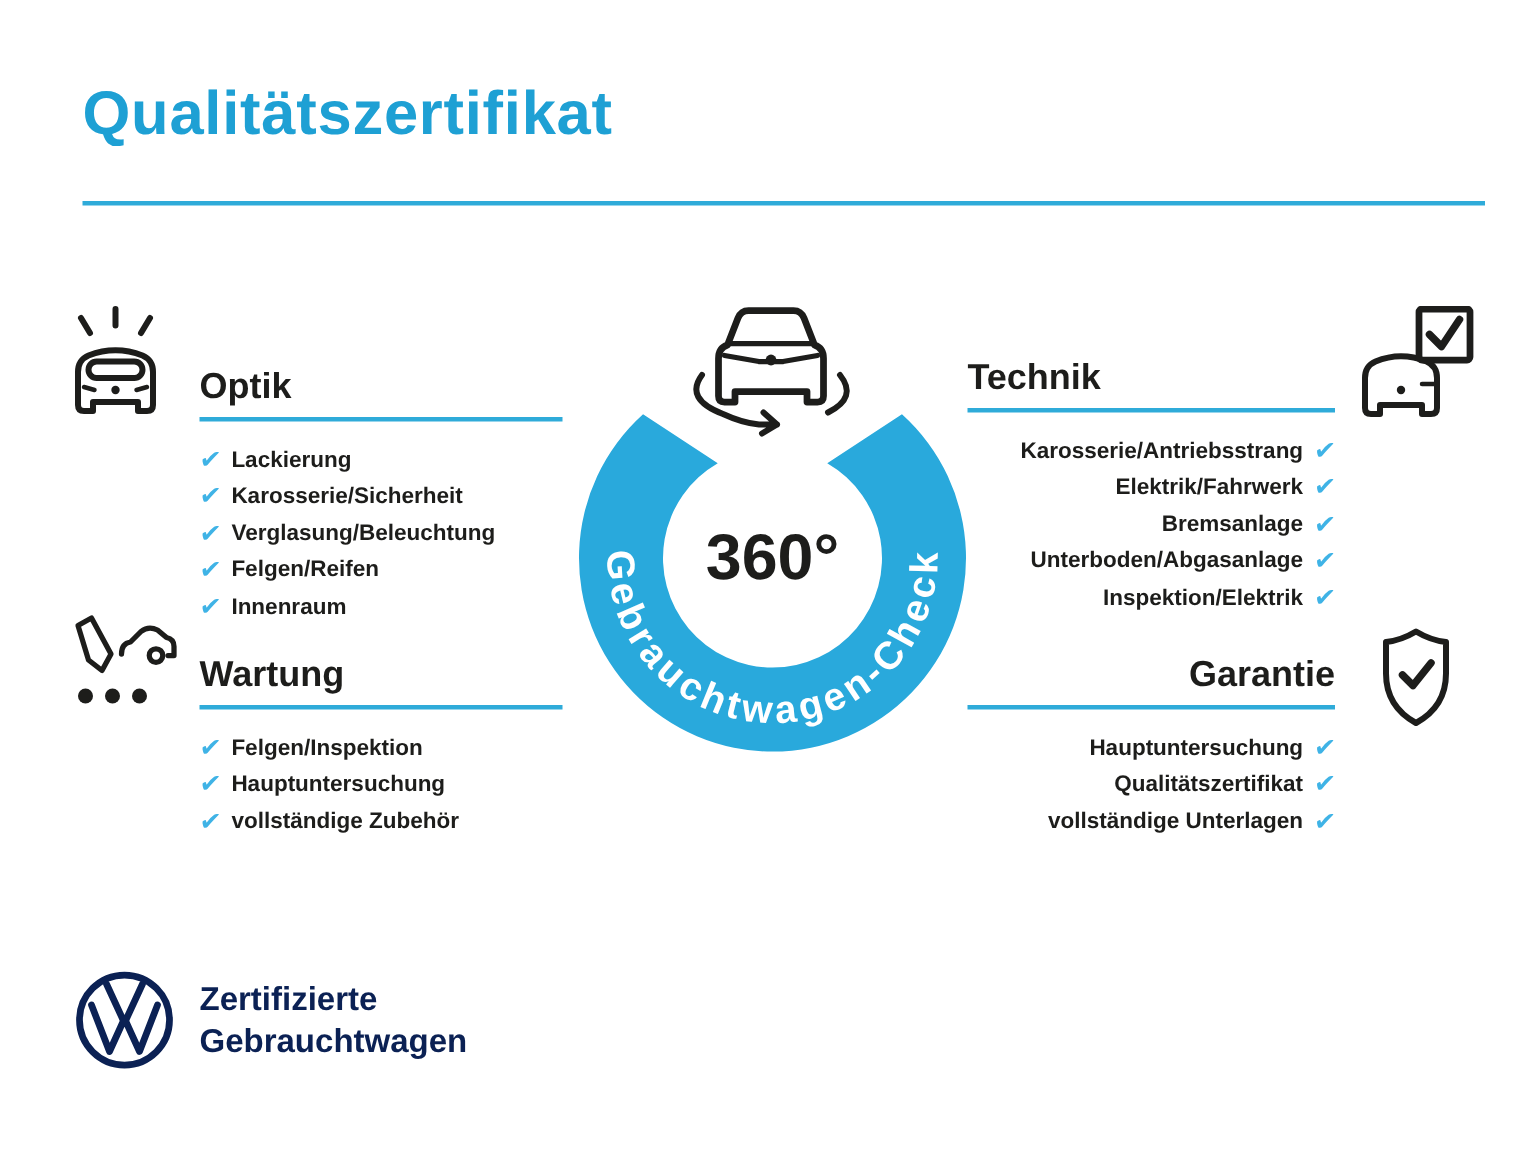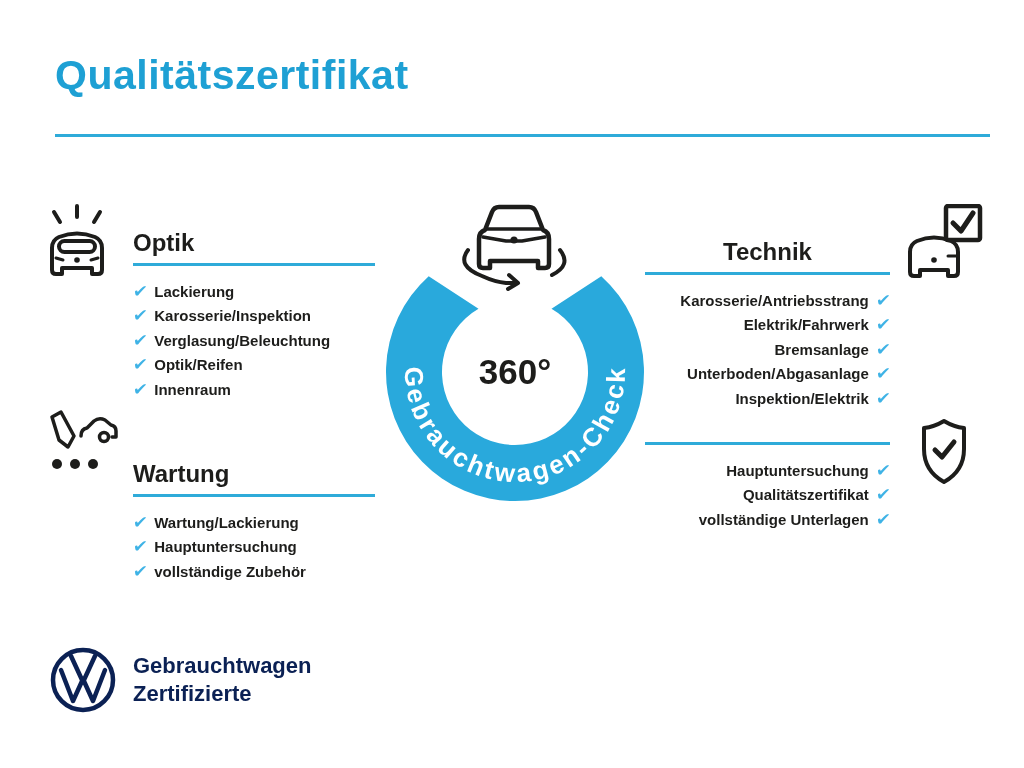--- a/index.html
+++ b/index.html
@@ -20,21 +20,21 @@
   .sec-rule{height:3px;background:var(--line);}
   
   .chk-list{list-style:none;margin:0;padding:0;font-size:15px;font-weight:bold;}
   .chk-list li{display:flex;align-items:center;gap:7px;height:24.5px;}
   .side-right .chk-list li{flex-direction:row-reverse;}
   .side-right .chk-list{text-align:right;}
   .chk{color:var(--check);font-size:17px;line-height:1;transform:skewX(-6deg);}
   .lbl{white-space:nowrap;}
   
   #big-degree{left:415px;top:341px;width:200px;height:62px;line-height:62px;text-align:center;
-    font-size:35px;font-weight:bold;color:var(--text);}
+    font-size:43px;font-weight:bold;color:var(--text);}
   .ring-fill{fill:var(--ring);}
   .ring-label-text{font-size:26px;font-weight:bold;fill:#ffffff;letter-spacing:1.5px;}
   
   .ic{stroke:var(--text);fill:none;stroke-width:4;stroke-linecap:round;stroke-linejoin:round;}
   .ic-fill{fill:var(--text);stroke:none;}
   .ic-navy{stroke:var(--navy);fill:none;stroke-width:4.5;stroke-linecap:round;stroke-linejoin:round;}
   
   #brand-text{left:133px;top:652px;font-size:22px;font-weight:bold;color:var(--navy);line-height:28px;}
 </style>
 </head>
@@ -46,57 +46,57 @@
   <div class="abs" id="title-rule"></div>
 
   <svg class="abs" style="left:44px;top:202px" width="66" height="78" viewBox="0 0 66 78">
     <path class="ic" d="M10 10 L16 20 M33 4 L33 15 M56 10 L50 20"></path>
     <path class="ic" d="M8 46 Q8 38 15 35 Q33 28 51 35 Q58 38 58 46 L58 68 Q58 72 54 72 L48 72 L48 66 L18 66 L18 72 L12 72 Q8 72 8 68 Z"></path>
     <rect class="ic" x="15" y="39" width="36" height="11" rx="5.5"></rect>
     <circle class="ic-fill" cx="33" cy="58" r="2.8"></circle>
     <path class="ic" style="stroke-width:3" d="M12 56 L19 58 M54 56 L47 58"></path>
   </svg>
 
-  <div class="abs side-left" style="left:133px;top:229px;width:242px;">
+  <div class="abs side-left" style="left:133px;top:244px;width:242px;">
     <div class="sec-title">Optik</div>
     <div class="sec-rule" style="margin-top:6px;"></div>
     <ul class="chk-list" style="margin-top:13px;">
         <li>
           <span class="chk">✔</span>
           <span class="lbl">Lackierung</span>
         </li>
         <li>
           <span class="chk">✔</span>
-          <span class="lbl">Karosserie/Inspektion</span>
+          <span class="lbl">Karosserie/Sicherheit</span>
         </li>
         <li>
           <span class="chk">✔</span>
           <span class="lbl">Verglasung/Beleuchtung</span>
         </li>
         <li>
           <span class="chk">✔</span>
-          <span class="lbl">Optik/Reifen</span>
+          <span class="lbl">Felgen/Reifen</span>
         </li>
         <li>
           <span class="chk">✔</span>
           <span class="lbl">Innenraum</span>
         </li>
       </ul>
   </div>
 
   <svg class="abs" style="left:904px;top:204px" width="80" height="78" viewBox="0 0 80 78">
     <path class="ic" d="M6 48 Q6 40 13 37 Q30 30 47 37 Q54 40 54 48 L54 68 Q54 72 50 72 L44 72 L44 66 L16 66 L16 72 L10 72 Q6 72 6 68 Z"></path>
     <circle class="ic-fill" cx="30" cy="56" r="2.8"></circle>
     <path class="ic" style="stroke-width:3" d="M44 52 L52 52"></path>
     <rect x="42" y="2" width="34" height="34" rx="2" fill="#ffffff" class="ic" style="stroke-width:4.5"></rect>
     <path class="ic" style="stroke-width:5" d="M49 19 L57 27 L69 9"></path>
   </svg>
 
   <div class="abs side-right" style="left:645px;top:238px;width:245px;">
-    <div class="sec-title" style="text-align:center">Technik</div>
+    <div class="sec-title" style="text-align:left">Technik</div>
     <div class="sec-rule" style="margin-top:6px;"></div>
     <ul class="chk-list" style="margin-top:13px;">
         <li>
           <span class="chk">✔</span>
           <span class="lbl">Karosserie/Antriebsstrang</span>
         </li>
         <li>
           <span class="chk">✔</span>
           <span class="lbl">Elektrik/Fahrwerk</span>
         </li>
@@ -117,45 +117,46 @@
 
   <svg class="abs" style="left:44px;top:408px" width="80" height="66" viewBox="0 0 80 66">
     <path class="ic" style="stroke-width:3.5" d="M8 9 L17 4 L30 28 L24 39 L15 32 Z"></path>
     <path class="ic" style="stroke-width:3.5" d="M37 28 Q37 21 43 20 L50 13 Q55 9 61 12 L67 17 Q72 18 72 23 L72 29 L68 29"></path>
     <circle class="ic" style="stroke-width:3.5" cx="60" cy="29" r="4.5"></circle>
     <circle class="ic-fill" cx="13" cy="56" r="5"></circle>
     <circle class="ic-fill" cx="31" cy="56" r="5"></circle>
     <circle class="ic-fill" cx="49" cy="56" r="5"></circle>
   </svg>
 
-  <div class="abs side-left" style="left:133px;top:436px;width:242px;margin-top:24px;">
+  <div class="abs side-left" style="left:133px;top:436px;width:242px;">
     <div class="sec-title">Wartung</div>
     <div class="sec-rule" style="margin-top:6px;"></div>
     <ul class="chk-list" style="margin-top:13px;">
         <li>
           <span class="chk">✔</span>
-          <span class="lbl">Wartung/Lackierung</span>
+          <span class="lbl">Felgen/Inspektion</span>
         </li>
         <li>
           <span class="chk">✔</span>
           <span class="lbl">Hauptuntersuchung</span>
         </li>
         <li>
           <span class="chk">✔</span>
           <span class="lbl">vollständige Zubehör</span>
         </li>
       </ul>
   </div>
 
   <svg class="abs" style="left:914px;top:416px" width="60" height="76" viewBox="0 0 60 76">
     <path class="ic" d="M30 5 Q40 11 50 12 L50 33 Q50 55 30 66 Q10 55 10 33 L10 12 Q20 11 30 5 Z"></path>
     <path class="ic" style="stroke-width:5" d="M21 34 L28 41 L40 26"></path>
   </svg>
 
   <div class="abs side-right" style="left:645px;top:436px;width:245px;">
+    <div class="sec-title" style="text-align:right">Garantie</div>
     <div class="sec-rule" style="margin-top:6px;"></div>
     <ul class="chk-list" style="margin-top:13px;">
         <li>
           <span class="chk">✔</span>
           <span class="lbl">Hauptuntersuchung</span>
         </li>
         <li>
           <span class="chk">✔</span>
           <span class="lbl">Qualitätszertifikat</span>
         </li>
@@ -186,17 +187,17 @@
     <path class="ic" style="stroke-width:3.5" d="M35 41 L58 45 M97 41 L74 45 M58 45 L74 45"></path>
     <circle class="ic-fill" cx="66" cy="44" r="3.6"></circle>
   </svg>
 
   <svg class="abs" style="left:48px;top:645px" width="70" height="70" viewBox="0 0 70 70">
     <circle class="ic-navy" cx="35" cy="35" r="30"></circle>
     <path class="ic-navy" d="M23 11 L35 37 L47 11"></path>
     <path class="ic-navy" d="M13 25 L25 56 L35 34 L45 56 L57 25"></path>
   </svg>
   <div class="abs" id="brand-text">
+    <div>Zertifizierte</div>
     <div>Gebrauchtwagen</div>
-    <div>Zertifizierte</div>
   </div>
 
 </div>
 
 </body></html>

